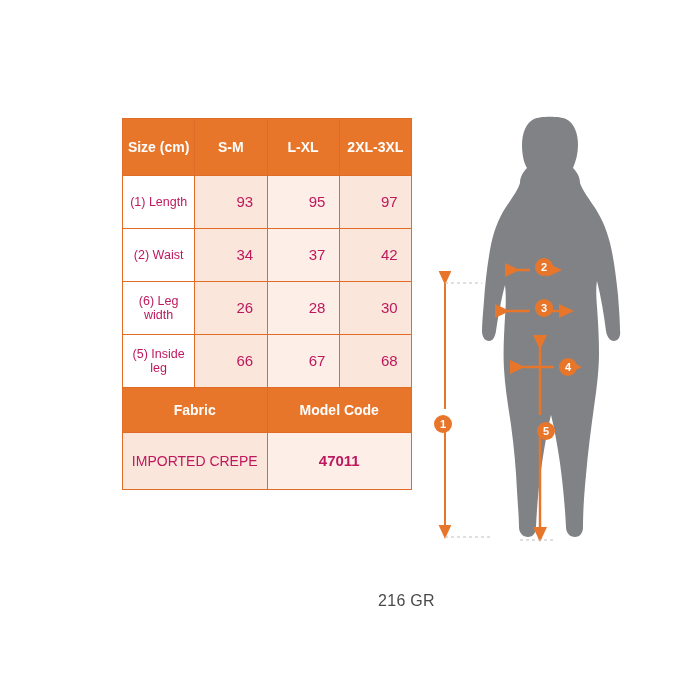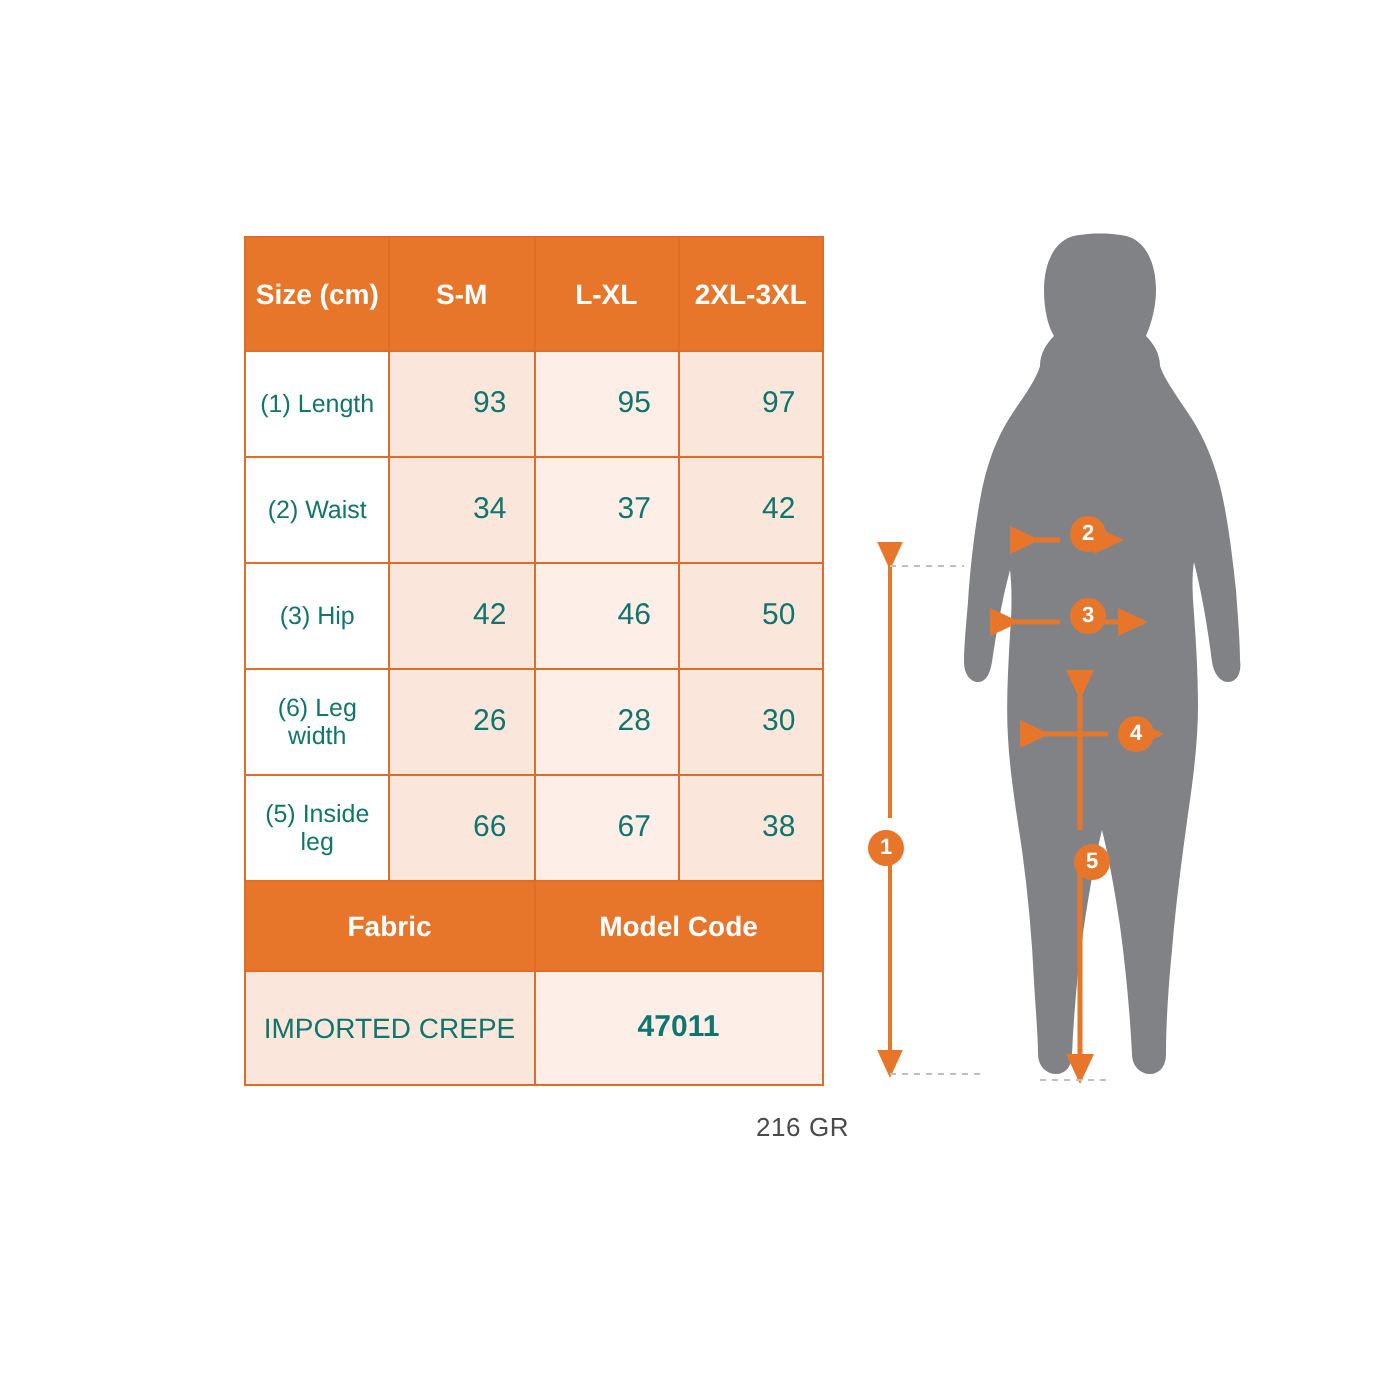--- a/index.html
+++ b/index.html
@@ -30,21 +30,21 @@
     left: 122px;
     top: 118px;
     width: 290px;
     border-collapse: collapse;
     table-layout: fixed;
   }
   #size-table td {
     border: 1px solid #e06c27;
     text-align: center;
     vertical-align: middle;
-    color: #0f766e;
+    color: #be185d;
     font-size: 13px;
     padding: 0;
     height: 52px;
     line-height: 1.15;
   }
   #size-table .hdr {
     background: #e8762a;
     color: #ffffff;
     font-weight: bold;
     font-size: 14px;
@@ -79,22 +79,22 @@
     background: #fdeee7;
     font-size: 15px;
     height: 56px;
     font-weight: bold;
   }
 
   
   #weight-note {
     position: absolute;
     left: 378px;
-    top: 556px;
-    font-size: 13px;
+    top: 592px;
+    font-size: 16px;
     color: #4a4a4a;
     letter-spacing: 0.3px;
     text-align: center;
   }
 
   
   #figure-area {
     position: absolute;
     left: 430px;
     top: 95px;
@@ -143,39 +143,33 @@
         <td class="val">97</td>
       </tr>
 
       <tr>
         <td class="lbl">(2) Waist</td>
         <td class="val">34</td>
         <td class="val alt">37</td>
         <td class="val">42</td>
       </tr>
 
-      <tr>
-        <td class="lbl">(3) Hip</td>
-        <td class="val">42</td>
-        <td class="val alt">46</td>
-        <td class="val">50</td>
-      </tr>
 
       <tr>
         <td class="lbl">(6) Leg width</td>
         <td class="val">26</td>
         <td class="val alt">28</td>
         <td class="val">30</td>
       </tr>
 
       <tr>
         <td class="lbl">(5) Inside leg</td>
         <td class="val">66</td>
         <td class="val alt">67</td>
-        <td class="val">38</td>
+        <td class="val">68</td>
       </tr>
 
       <tr>
         <td class="sect" colspan="2">Fabric</td>
         <td class="sect" colspan="2">Model Code</td>
       </tr>
 
       <tr>
         <td class="fabric-val" colspan="2">IMPORTED CREPE</td>
         <td class="code-val" colspan="2">47011</td>

